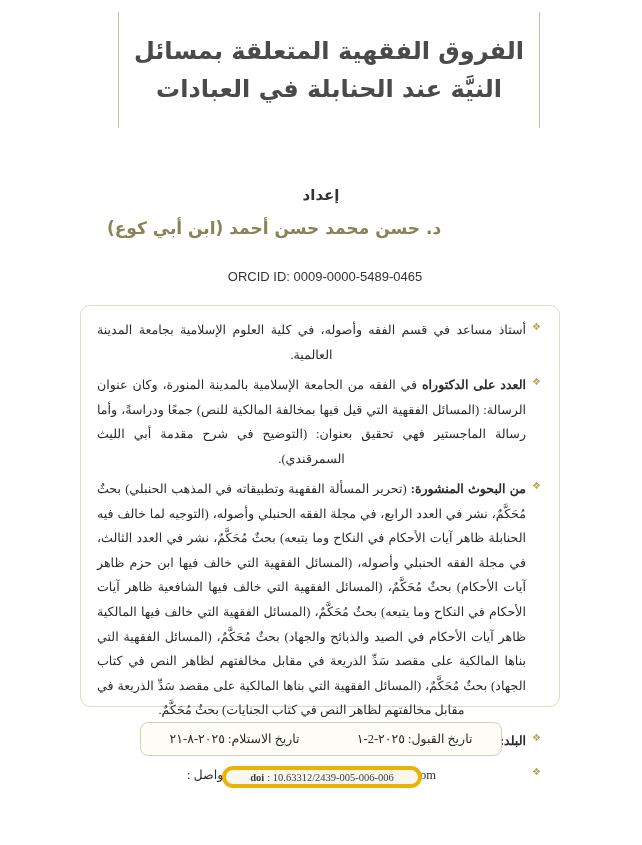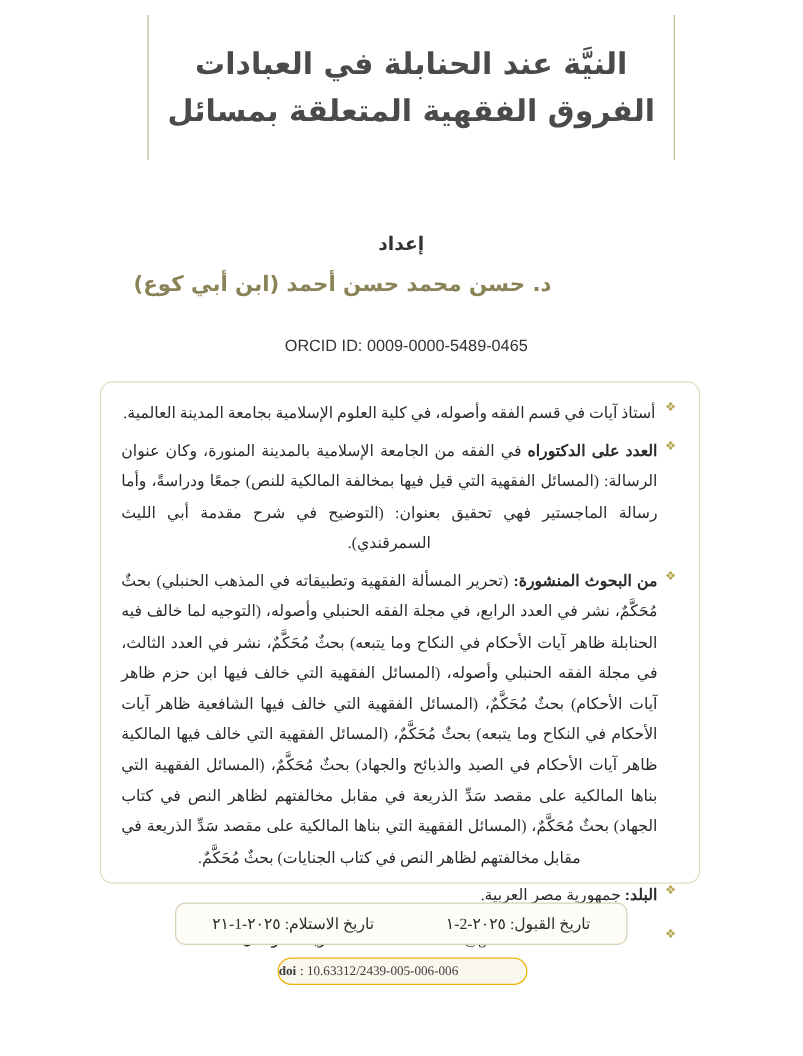--- a/index.html
+++ b/index.html
@@ -153,50 +153,51 @@
   .date-item { white-space: nowrap; }
 
   
   .doi-badge {
     position: absolute;
     top: 766px;
     left: 222px;
     width: 200px;
     height: 22px;
     box-sizing: border-box;
-    border: 1px solid #eab308;
+    border: 4px solid #eab308;
     border-radius: 11px;
     background: #faf8ee;
     display: flex;
     align-items: center;
+    justify-content: center;
     direction: ltr;
     font-family: "Liberation Serif", "DejaVu Serif", serif;
     font-size: 10.5px;
     color: #3a3a3a;
     white-space: nowrap;
   }
   .doi-label { font-weight: bold; margin-right: 3px; }
 </style>
 </head>
 <body>
 
 <div class="title-block">
+  <div class="title-line">الفروق الفقهية المتعلقة بمسائل</div>
   <div class="title-line">النيَّة عند الحنابلة في العبادات</div>
-  <div class="title-line">الفروق الفقهية المتعلقة بمسائل</div>
 </div>
 
 <div class="prepared-label">إعداد</div>
 <div class="author-name">د. حسن محمد حسن أحمد (ابن أبي كوع)</div>
 <div class="orcid">ORCID ID: 0009-0000-5489-0465</div>
 
 <div class="info-box">
 
   <div class="bullet-row">
     <span class="bullet-marker">❖</span>
-    <span class="bullet-text center-last">أستاذ آيات في قسم الفقه وأصوله، في كلية العلوم الإسلامية بجامعة المدينة العالمية.</span>
+    <span class="bullet-text center-last">أستاذ مساعد في قسم الفقه وأصوله، في كلية العلوم الإسلامية بجامعة المدينة العالمية.</span>
   </div>
 
   <div class="bullet-row">
     <span class="bullet-marker">❖</span>
     <span class="bullet-text center-last"><b>العدد على الدكتوراه</b> في الفقه من الجامعة الإسلامية بالمدينة المنورة، وكان عنوان الرسالة: (المسائل الفقهية التي قيل فيها بمخالفة المالكية للنص) جمعًا ودراسةً، وأما رسالة الماجستير فهي تحقيق بعنوان: (التوضيح في شرح مقدمة أبي الليث السمرقندي).</span>
   </div>
 
   <div class="bullet-row">
     <span class="bullet-marker">❖</span>
     <span class="bullet-text center-last"><b>من البحوث المنشورة:</b> (تحرير المسألة الفقهية وتطبيقاته في المذهب الحنبلي) بحثٌ مُحَكَّمٌ، نشر في العدد الرابع، في مجلة الفقه الحنبلي وأصوله، (التوجيه لما خالف فيه الحنابلة ظاهر آيات الأحكام في النكاح وما يتبعه) بحثٌ مُحَكَّمٌ، نشر في العدد الثالث، في مجلة الفقه الحنبلي وأصوله، (المسائل الفقهية التي خالف فيها ابن حزم ظاهر آيات الأحكام) بحثٌ مُحَكَّمٌ، (المسائل الفقهية التي خالف فيها الشافعية ظاهر آيات الأحكام في النكاح وما يتبعه) بحثٌ مُحَكَّمٌ، (المسائل الفقهية التي خالف فيها المالكية ظاهر آيات الأحكام في الصيد والذبائح والجهاد) بحثٌ مُحَكَّمٌ، (المسائل الفقهية التي بناها المالكية على مقصد سَدِّ الذريعة في مقابل مخالفتهم لظاهر النص في كتاب الجهاد) بحثٌ مُحَكَّمٌ، (المسائل الفقهية التي بناها المالكية على مقصد سَدِّ الذريعة في مقابل مخالفتهم لظاهر النص في كتاب الجنايات) بحثٌ مُحَكَّمٌ.</span>
@@ -212,19 +213,19 @@
     <span class="bullet-text">
       <span class="email-addr">dr.hassanibnabikoa@gmail.com</span>
       <span>طريقة التواصل :</span>
     </span>
   </div>
 
 </div>
 
 <div class="dates-bar">
   <span class="date-item">تاريخ القبول: ٢٠٢٥-2-١</span>
-  <span class="date-item">تاريخ الاستلام: ٢٠٢٥-1-٢١</span>
+  <span class="date-item">تاريخ الاستلام: ٢٠٢٥-٨-٢١</span>
 </div>
 
 <div class="doi-badge">
   <span class="doi-label">doi</span>
   <span>: 10.63312/2439-005-006-006</span>
 </div>
 
 </body></html>

